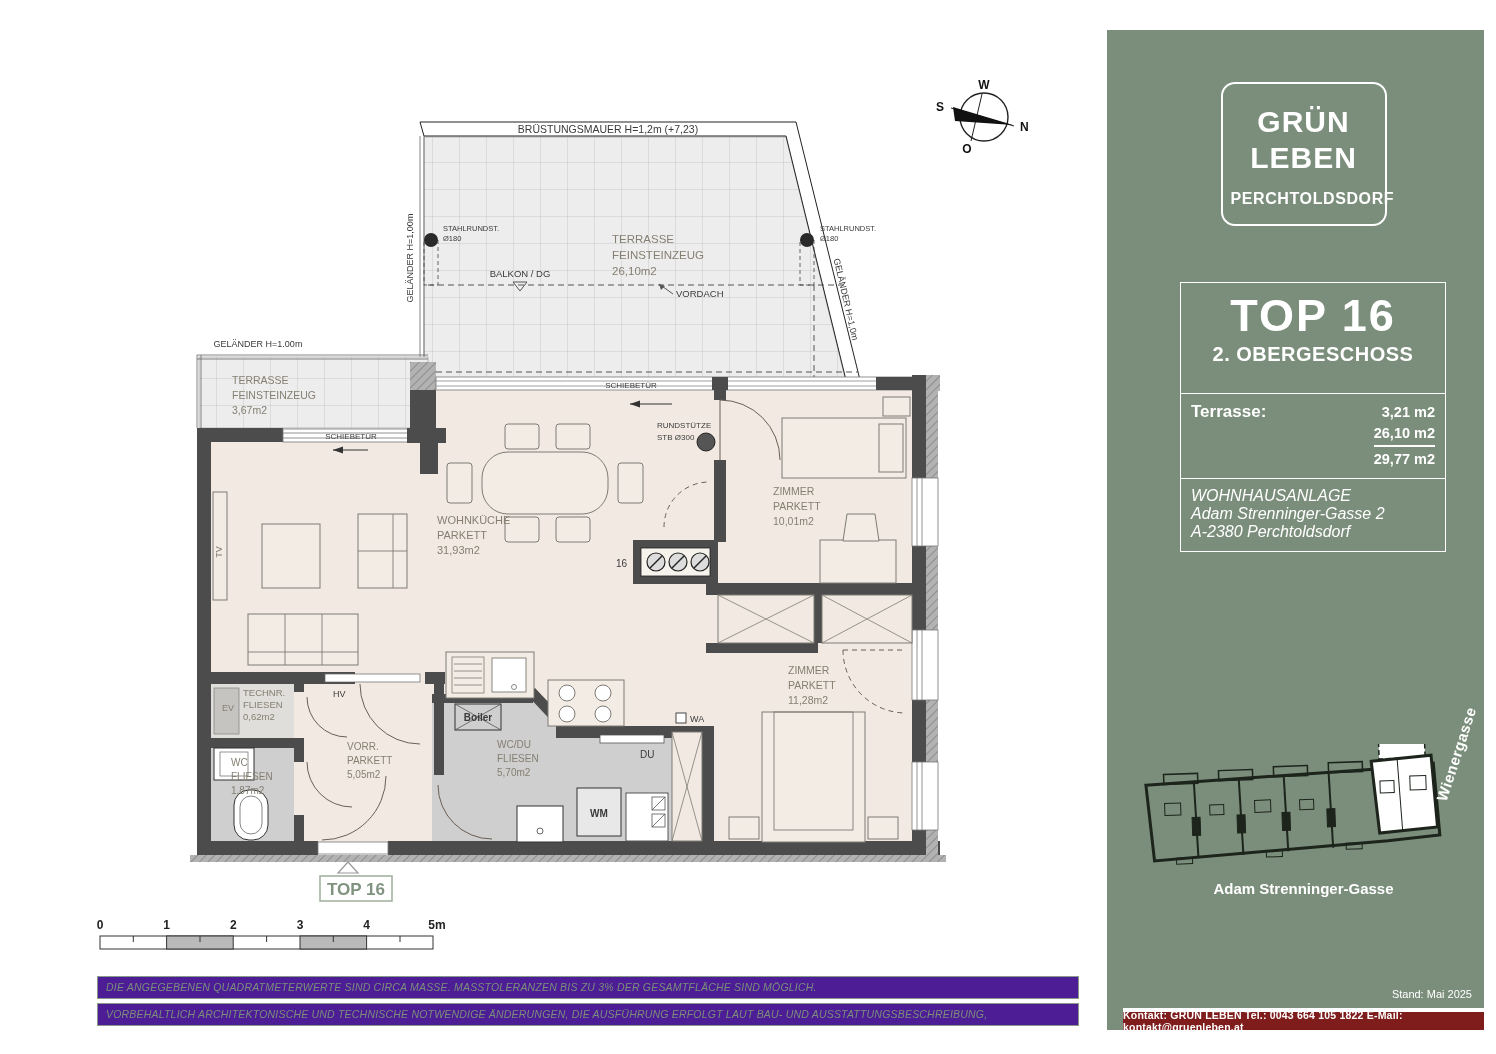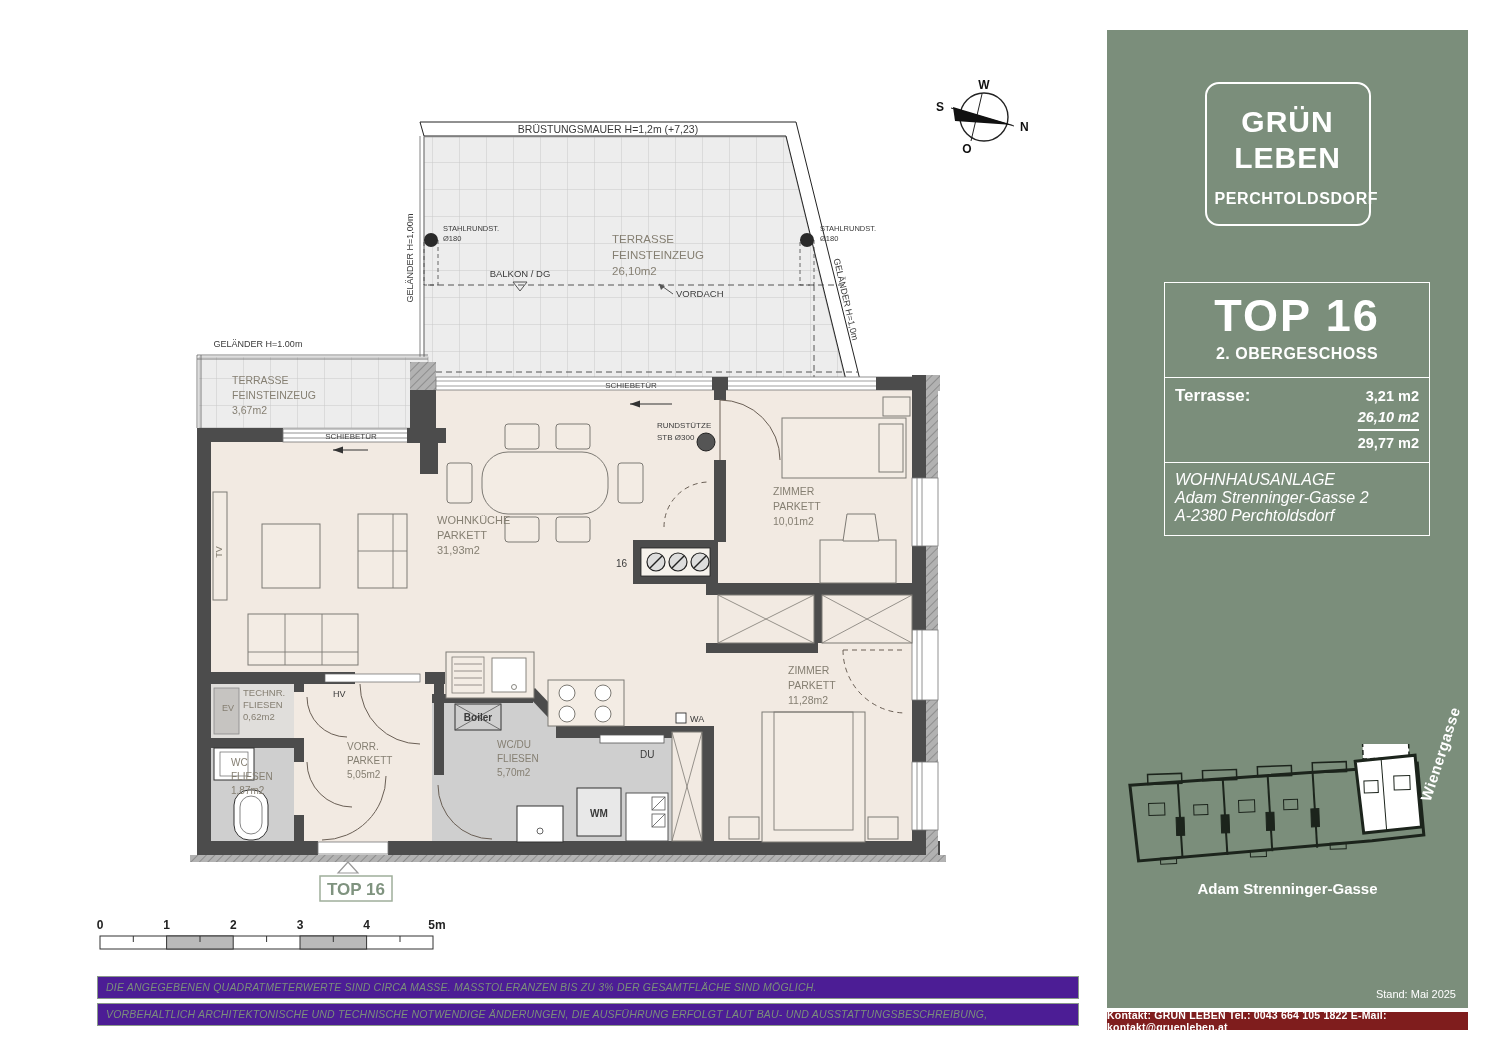--- a/index.html
+++ b/index.html
@@ -15,37 +15,37 @@
   .dash{stroke:#555;stroke-width:1;fill:none;stroke-dasharray:6 4;}
   .arc{stroke:#6a5f55;stroke-width:1;fill:none;}
   .win{fill:#fff;stroke:#777;stroke-width:0.8;}
 
   #notes{position:absolute;left:97px;top:976px;width:982px;}
   .notebox{border:1px solid #8a9a8a;color:#7b8e7b;font-size:10.5px;letter-spacing:0.2px;
            padding:3px 8px;background:#4c1d95;font-style:italic;}
   .notebox + .notebox{margin-top:4px;}
   .notebox div{line-height:15px;}
 
-  #sidebar{position:absolute;left:1107px;top:30px;width:361px;background:#7b8e7b;color:#fff;}
+  #sidebar{position:absolute;left:1107px;top:30px;width:361px;background:#7b8e7b;color:#fff;padding-left:16px;}
   #sb-main{position:relative;height:978px;}
   #logo-box{position:absolute;top:52px;left:50%;transform:translateX(-50%);
             width:146px;border:2px solid #fff;border-radius:14px;text-align:center;
             padding:20px 8px 16px 8px;}
   .logo-line{font-size:30px;font-weight:bold;line-height:36px;letter-spacing:1px;}
   .logo-sub{font-size:16px;font-weight:bold;letter-spacing:0.6px;margin-top:14px;}
   #unit-panel{position:absolute;top:252px;left:57px;width:264px;border:1px solid #fff;}
   .sec{border-top:1px solid #fff;}
   .sec:first-child{border-top:none;}
   #unit-title{font-size:45px;font-weight:bold;text-align:center;line-height:46px;letter-spacing:2px;margin-top:10px;}
-  #unit-floor{font-size:16px;font-weight:bold;text-align:center;line-height:30px;margin-bottom:8px;letter-spacing:0.5px;}
+  #unit-floor{font-size:20px;font-weight:bold;text-align:center;line-height:30px;margin-bottom:24px;letter-spacing:0.5px;}
   .rowflex{display:flex;justify-content:space-between;align-items:flex-start;padding:8px 10px;}
   .lab19{font-size:19px;font-weight:bold;}
   .lab17{font-size:17px;font-weight:bold;}
   .tval{font-size:14.5px;font-weight:bold;text-align:right;line-height:21px;}
-  .tval-mid{border-bottom:2px solid #fff;padding-bottom:1px;margin-bottom:2px;font-style:italic;}
+  .tval-mid{border-bottom:2px solid #fff;padding-bottom:1px;margin-bottom:2px;}
   .addr{padding:8px 10px 10px 10px;font-size:16px;line-height:18px;font-style:italic;}
   #siteplan{position:absolute;top:714px;left:12px;}
   #wienergasse{position:absolute;top:768px;left:310px;font-size:15px;font-weight:bold;
                transform:rotate(-72deg);transform-origin:left top;letter-spacing:0.5px;}
   #street-bottom{position:absolute;top:850px;width:100%;text-align:center;font-size:15px;font-weight:bold;}
   #stand{position:absolute;top:958px;right:12px;font-size:11px;}
   #sb-gap{height:4px;background:#fff;}
   #sb-footer{height:18px;background:#7f1d1d;display:flex;align-items:center;justify-content:center;
              font-size:10.5px;font-weight:bold;letter-spacing:0.2px;}
 </style>

